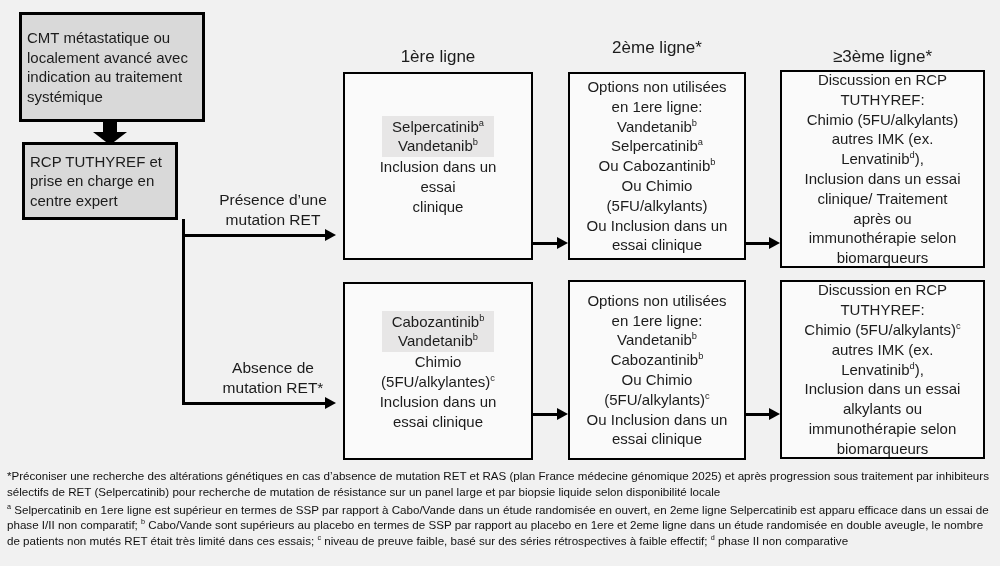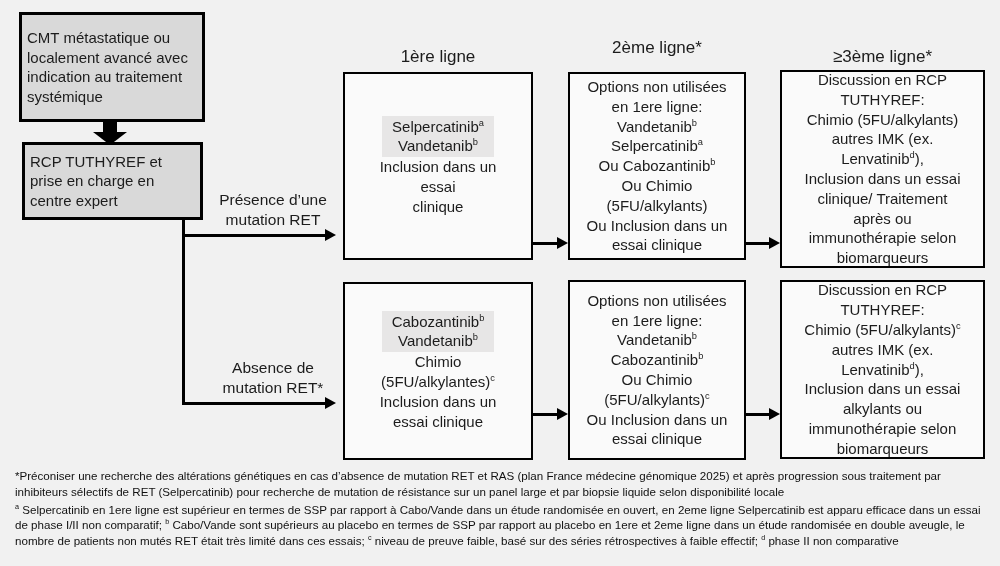--- a/index.html
+++ b/index.html
@@ -30,36 +30,36 @@
   .vline{position:absolute;width:3px;background:var(--border,#000);}
   .harrow{position:absolute;display:flex;align-items:center;}
   .harrow i{display:block;}
   .harrow .shaft{height:3px;background:var(--border,#000);}
   .harrow .head{width:0;height:0;border-left:11px solid var(--border,#000);border-top:6px solid transparent;border-bottom:6px solid transparent;}
   .down-arrow{position:absolute;display:flex;flex-direction:column;align-items:center;}
   .down-arrow i{display:block;}
   .down-arrow .shaft{width:14px;height:10px;background:var(--border,#000);}
   .down-arrow .head{width:0;height:0;border-top:13px solid var(--border,#000);border-left:17px solid transparent;border-right:17px solid transparent;}
   .footer{position:absolute;left:7px;top:468px;width:987px;font-size:11.6px;line-height:1.36;color:#111;}
-  .footer p{margin:0 0 2px 8px;}
+  .footer p{margin:0 0 2px 0;}
   sup{font-size:62%;line-height:0;}
 </style>
 </head>
 <body>
 
 <div class="canvas">
 
   <div class="gbox" style="left:19px;top:12px;width:186px;height:110px">CMT métastatique ou localement avancé avec indication au traitement systémique</div>
 
   <div class="down-arrow" style="left:93px;top:122px">
       <i class="shaft"></i>
       <i class="head"></i>
     </div>
 
-  <div class="gbox" style="left:22px;top:142px;width:181px;height:78px">RCP TUTHYREF et prise en charge en centre expert</div>
+  <div class="gbox" style="left:22px;top:142px;width:156px;height:78px">RCP TUTHYREF et prise en charge en centre expert</div>
 
   <div class="vline" style="left:182px;top:219px;height:186px"></div>
 
   <div class="harrow" style="left:184px;top:229px">
       <i class="shaft" style="width:141px"></i>
       <i class="head"></i>
     </div>
   <div class="harrow" style="left:184px;top:397px">
       <i class="shaft" style="width:141px"></i>
       <i class="head"></i>

